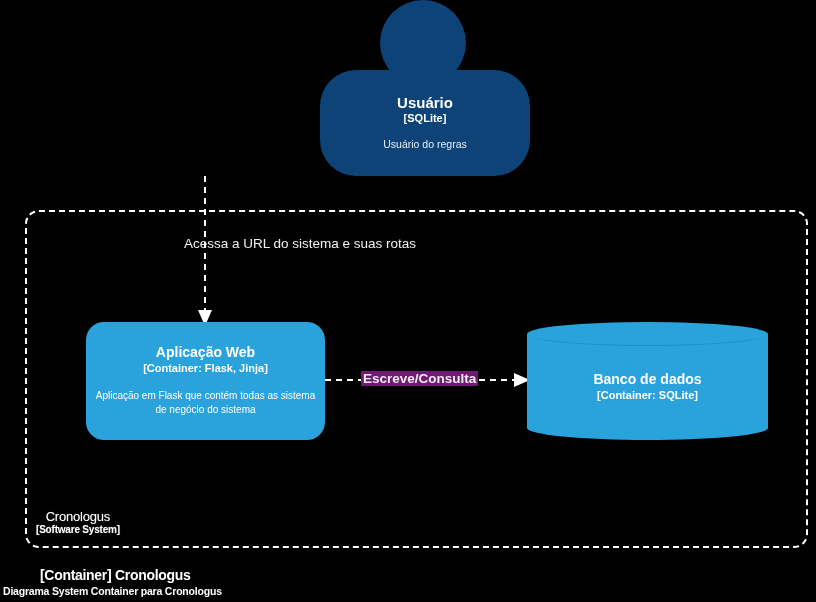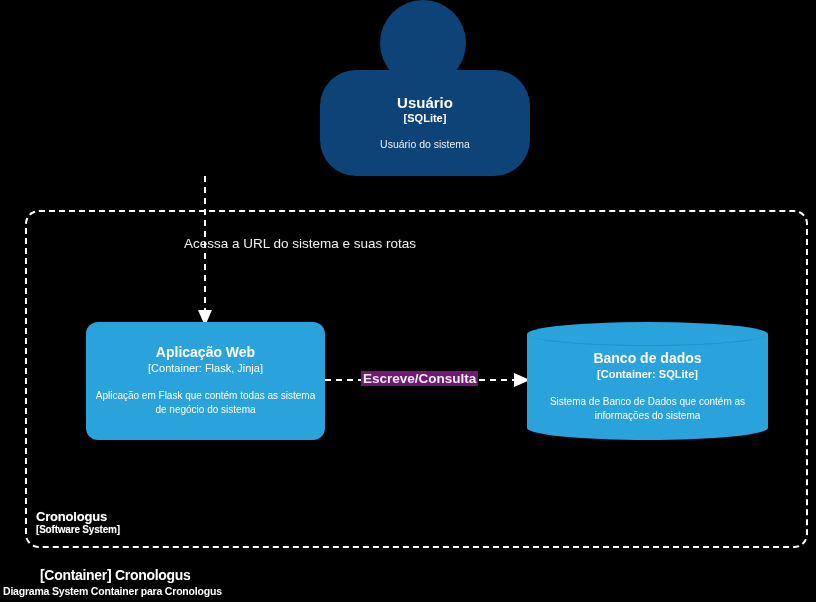--- a/index.html
+++ b/index.html
@@ -25,22 +25,23 @@
     background: transparent;
   }
   .boundary-label {
     position: absolute;
     left: 36px; top: 509px;
     color: #ffffff;
     line-height: 1.18;
     text-shadow: 0 0 1px rgba(255,255,255,0.35);
   }
   .boundary-label .bname {
-    font-size: 13px; font-weight: bold; letter-spacing: -0.2px;
+    font-size: 13px; font-weight: normal; letter-spacing: -0.2px;
     display: block;
+    text-align: center;
   }
   .boundary-label .btype {
     font-size: 10px; font-weight: bold; letter-spacing: -0.2px;
     display: block;
   }
 
   
   .person { position: absolute; left: 320px; top: 0px; width: 210px; height: 140px; }
   .person-head {
     position: absolute; left: 60px; top: 0px;
@@ -64,30 +65,30 @@
   .person-text .t-name { font-size: 15px; font-weight: bold; line-height: 1.15; }
   .person-text .t-tech { font-size: 11px; font-weight: bold; line-height: 1.3; }
   .person-text .t-desc { font-size: 10.5px; margin-top: 13px; color: #e8eef5; line-height: 1.3; }
 
   
   .webapp {
     position: absolute;
     left: 86px; top: 322px;
     width: 239px; height: 118px;
     background: #2AA2DB;
-    border-radius: 12px;
+    border-radius: 18px;
   }
   .webapp-text {
     position: absolute; inset: 0;
     display: flex; flex-direction: column;
     align-items: center; justify-content: center;
     text-align: center; color: #ffffff; padding: 0 8px;
   }
   .webapp-text .t-name { font-size: 14px; font-weight: bold; line-height: 1.2; }
-  .webapp-text .t-tech { font-size: 11px; font-weight: normal; line-height: 1.35; }
+  .webapp-text .t-tech { font-size: 11px; font-weight: bold; line-height: 1.35; }
   .webapp-text .t-desc { font-size: 10px; margin-top: 13px; line-height: 1.45; color: #ffffff; }
 
   
   .database { position: absolute; left: 527px; top: 322px; width: 205px; height: 118px; }
   .db-body {
     position: absolute; left: 0; top: 12px;
     width: 241px; height: 94px;
     background: #2AA2DB;
   }
   .db-top {
@@ -153,21 +154,21 @@
     <span class="bname">Cronologus</span>
     <span class="btype">[Software System]</span>
   </div>
 
   <div class="person">
     <div class="person-head"></div>
     <div class="person-body"></div>
     <div class="person-text">
       <span class="t-name">Usuário</span>
       <span class="t-tech">[SQLite]</span>
-      <span class="t-desc">Usuário do sistema</span>
+      <span class="t-desc">Usuário do regras</span>
     </div>
   </div>
 
   <div class="rel-vertical">
     <svg class="edge" width="320" height="150" viewBox="0 0 320 150">
       <line x1="55" y1="0" x2="55" y2="138" stroke="#ffffff" stroke-width="2" stroke-dasharray="6,5"></line>
       <polygon points="55,150 48,134 62,134" fill="#ffffff"></polygon>
     </svg>
     <div class="rel-v-label">Acessa a URL do sistema e suas rotas</div>
   </div>
@@ -188,21 +189,20 @@
     <div class="rel-h-label">Escreve/Consulta</div>
   </div>
 
   <div class="database">
     <div class="db-body"></div>
     <div class="db-bottom"></div>
     <div class="db-top"></div>
     <div class="db-text">
       <span class="t-name">Banco de dados</span>
       <span class="t-tech">[Container: SQLite]</span>
-      <span class="t-desc">Sistema de Banco de Dados que contém as informações do sistema</span>
     </div>
   </div>
 
   <div class="caption">
     <span class="c-title">[Container] Cronologus</span>
     <span class="c-sub">Diagrama System Container para Cronologus</span>
   </div>
 
 </div>
 

